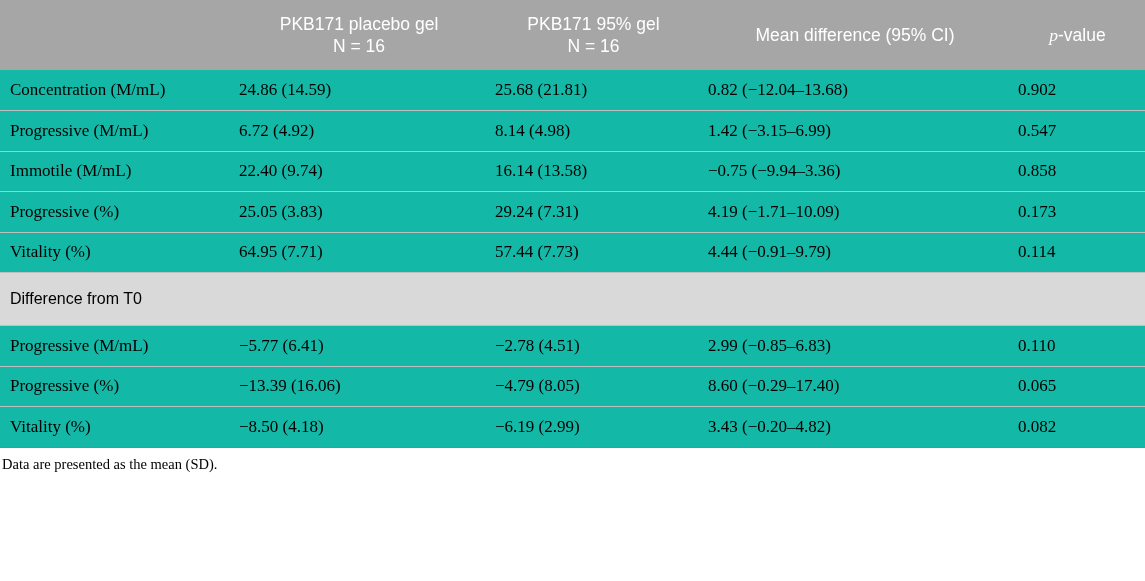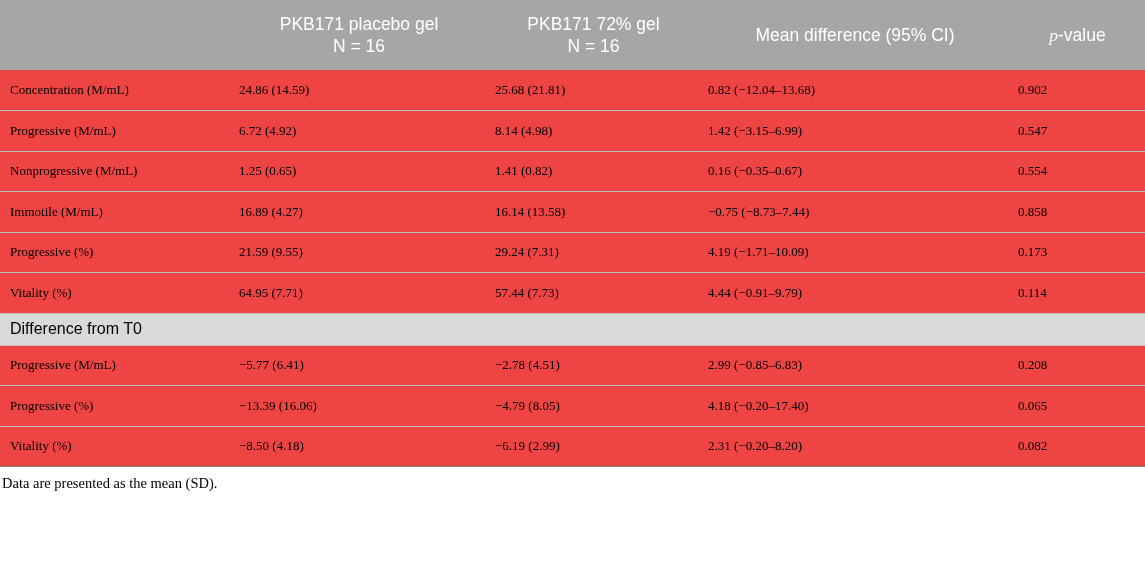--- a/index.html
+++ b/index.html
@@ -49,42 +49,42 @@
   thead th .hdr-line2 {
     display: block;
   }
   thead th em {
     font-family: "Liberation Serif", serif;
     font-style: italic;
   }
 
   tbody td {
     border-bottom: 1px solid #bfbfbf;
-    font-size: 13px;
+    font-size: 17px;
     padding: 0 8px;
     height: 40.5px;
     box-sizing: border-box;
     vertical-align: middle;
-    background: #ef4444;
+    background: #14b8a6;
   }
   tbody tr td.label {
     text-align: left;
     padding-left: 10px;
   }
   tbody tr td.num {
     text-align: left;
   }
   tbody tr.section td {
     background: #d9d9d9;
     font-family: "Liberation Sans", sans-serif;
     font-size: 16px;
     text-align: left;
     padding-left: 10px;
     border-bottom: 1px solid #bfbfbf;
-    height: 32px;
+    height: 53px;
   }
   tbody tr:last-child td {
     border-bottom: 1px solid #808080;
   }
   .footnotes {
     padding: 6px 2px 0 2px;
     font-size: 14.5px;
     line-height: 1.42;
   }
   .footnotes div {
@@ -104,21 +104,21 @@
         <col class="c4">
     </colgroup>
     <thead>
       <tr>
         <th class="corner"></th>
         <th>
           <span>PKB171 placebo gel</span>
           <span class="hdr-line2">N = 16</span>
         </th>
         <th>
-          <span>PKB171 72% gel</span>
+          <span>PKB171 95% gel</span>
           <span class="hdr-line2">N = 16</span>
         </th>
         <th>
           <span>Mean difference (95% CI)</span>
         </th>
         <th>
           <em>p</em><span>-value</span>
         </th>
       </tr>
     </thead>
@@ -131,69 +131,62 @@
           <td class="num">0.902</td>
         </tr>
         <tr>
           <td class="label">Progressive (M/mL)</td>
           <td class="num">6.72 (4.92)</td>
           <td class="num">8.14 (4.98)</td>
           <td class="num">1.42 (−3.15–6.99)</td>
           <td class="num">0.547</td>
         </tr>
         <tr>
-          <td class="label">Nonprogressive (M/mL)</td>
-          <td class="num">1.25 (0.65)</td>
-          <td class="num">1.41 (0.82)</td>
-          <td class="num">0.16 (−0.35–0.67)</td>
-          <td class="num">0.554</td>
-        </tr>
-        <tr>
           <td class="label">Immotile (M/mL)</td>
-          <td class="num">16.89 (4.27)</td>
+          <td class="num">22.40 (9.74)</td>
           <td class="num">16.14 (13.58)</td>
-          <td class="num">−0.75 (−8.73–7.44)</td>
+          <td class="num">−0.75 (−9.94–3.36)</td>
           <td class="num">0.858</td>
         </tr>
         <tr>
           <td class="label">Progressive (%)</td>
-          <td class="num">21.59 (9.55)</td>
+          <td class="num">25.05 (3.83)</td>
           <td class="num">29.24 (7.31)</td>
           <td class="num">4.19 (−1.71–10.09)</td>
           <td class="num">0.173</td>
         </tr>
         <tr>
           <td class="label">Vitality (%)</td>
           <td class="num">64.95 (7.71)</td>
           <td class="num">57.44 (7.73)</td>
           <td class="num">4.44 (−0.91–9.79)</td>
           <td class="num">0.114</td>
         </tr>
         <tr class="section">
           <td colspan="5">Difference from T0</td>
         </tr>
         <tr>
           <td class="label">Progressive (M/mL)</td>
           <td class="num">−5.77 (6.41)</td>
           <td class="num">−2.78 (4.51)</td>
           <td class="num">2.99 (−0.85–6.83)</td>
-          <td class="num">0.208</td>
+          <td class="num">0.110</td>
         </tr>
         <tr>
           <td class="label">Progressive (%)</td>
           <td class="num">−13.39 (16.06)</td>
           <td class="num">−4.79 (8.05)</td>
-          <td class="num">4.18 (−0.20–17.40)</td>
+          <td class="num">8.60 (−0.29–17.40)</td>
           <td class="num">0.065</td>
         </tr>
         <tr>
           <td class="label">Vitality (%)</td>
           <td class="num">−8.50 (4.18)</td>
           <td class="num">−6.19 (2.99)</td>
-          <td class="num">2.31 (−0.20–8.20)</td>
+          <td class="num">3.43 (−0.20–4.82)</td>
           <td class="num">0.082</td>
         </tr>
       </tbody>
   </table>
 
   <div class="footnotes">
     <div>Data are presented as the mean (SD).</div>
 
   </div>
 </div>

